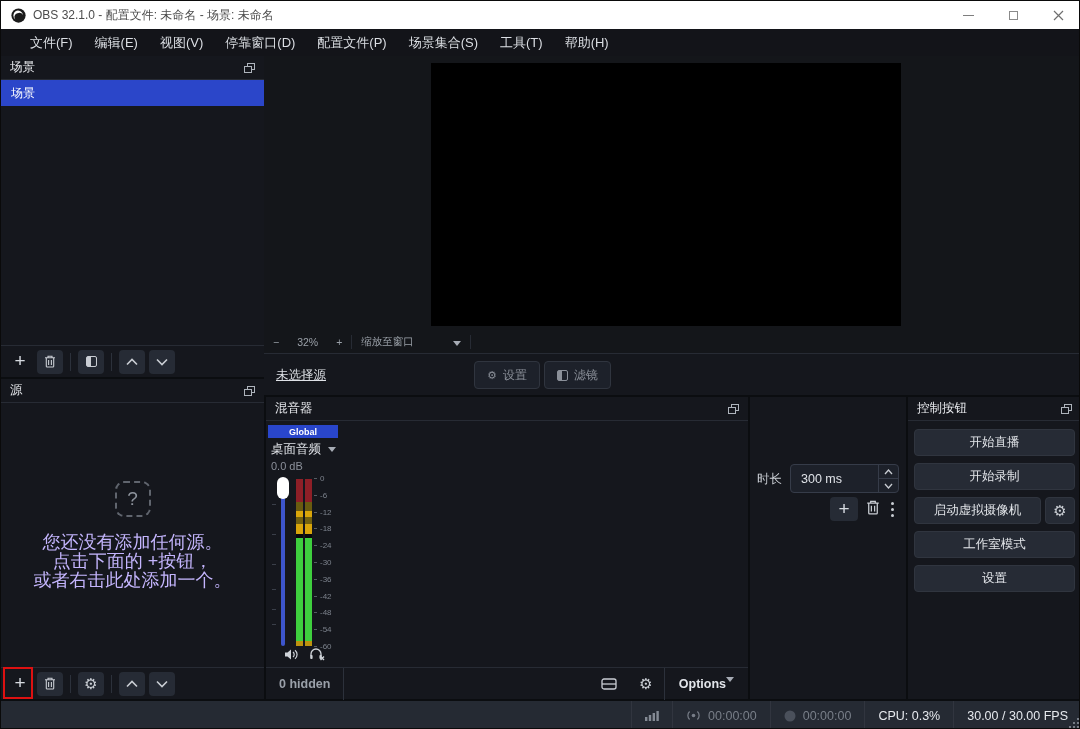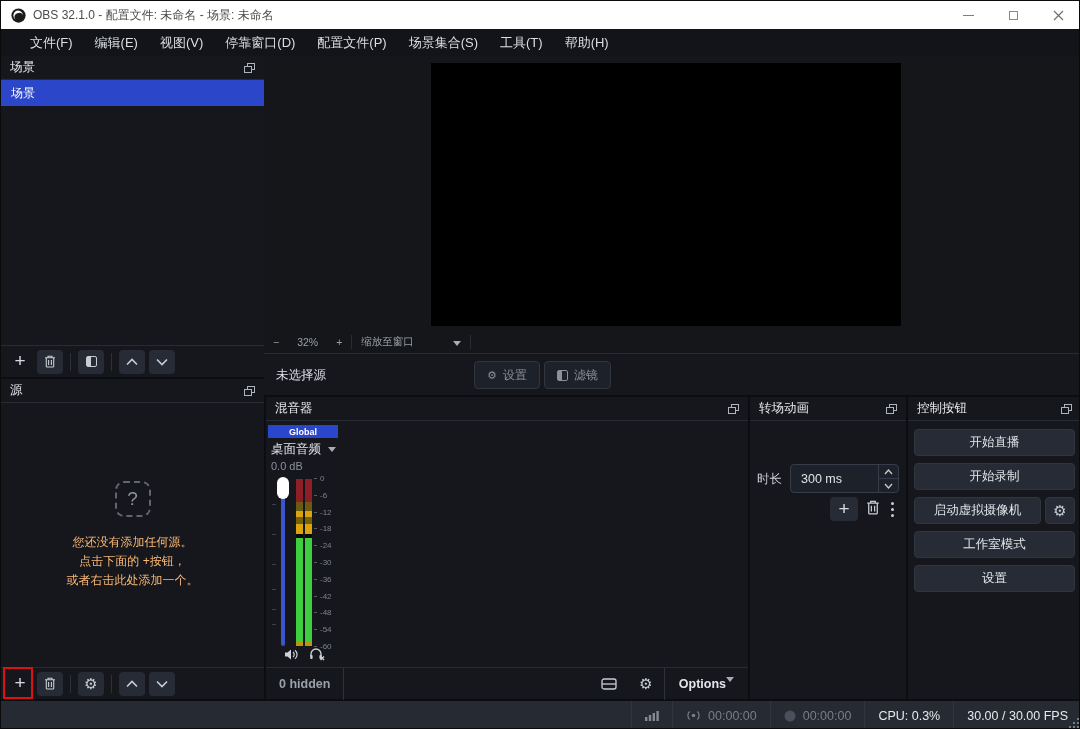--- a/index.html
+++ b/index.html
@@ -39,34 +39,34 @@
   .tb-sep{width:1px;height:18px;background:#2c313b;margin:0 5px;}
   .plus-glyph{color:#d6dae0;font-size:19px;font-weight:400;line-height:1;margin-top:-2px;}
 
   
   #scenes-dock{left:0;top:55px;width:263px;height:321px;}
   .scene-item{height:26px;display:flex;align-items:center;padding:0 10px;font-size:12px;color:#fff;}
   .scene-item.selected{background:var(--blue);}
   #sources-dock{left:0;top:378px;width:263px;height:320px;}
   .empty-state{position:absolute;left:0;top:24px;right:0;bottom:32px;display:flex;flex-direction:column;align-items:center;justify-content:center;}
   .q-icon{width:36px;height:36px;border:2px dashed #60656e;border-radius:9px;color:#8d939c;font-size:19px;display:flex;align-items:center;justify-content:center;margin-bottom:16px;}
-  .empty-line{font-size:12px;line-height:19px;color:#fdba74;}
+  .empty-line{font-size:18px;line-height:19px;color:#c4b5fd;}
   .annotation-box{position:absolute;left:2px;top:666px;width:30px;height:32px;border:2px solid #dd1111;z-index:20;pointer-events:none;}
 
   
   #preview-region{position:absolute;left:263px;top:55px;width:817px;height:275px;background:var(--dock2);}
   #canvas{position:absolute;left:167px;top:7px;width:470px;height:263px;background:#000;}
   #zoom-bar{position:absolute;left:263px;top:330px;width:817px;height:22px;background:var(--dock2);display:flex;align-items:center;font-size:10.5px;color:#9aa0a8;}
   #zoom-bar .zb{padding:0 9px;}
   #zoom-bar .zb-sep{width:1px;height:14px;background:#272b34;}
   .caret{display:inline-block;width:0;height:0;border-left:4px solid transparent;border-right:4px solid transparent;border-top:5px solid #a7acb5;}
 
   
   #context-bar{position:absolute;left:263px;top:352px;width:817px;height:42px;background:var(--dock);border-top:1px solid var(--hdr-border);}
-  #context-bar .ctx-label{position:absolute;left:12px;top:13px;font-size:12.5px;color:#dfe2e7;}
+  #context-bar .ctx-label{position:absolute;left:12px;top:13px;font-size:12.5px;color:#dfe2e7;text-decoration:underline;}
   .ctx-btn{position:absolute;top:7px;height:28px;border:1px solid #30353f;background:#1d212a;border-radius:4px;display:flex;align-items:center;justify-content:center;gap:6px;color:#8b9099;font-size:12px;padding:0 12px;}
   #ctx-settings{left:210px;}
   #ctx-filters{left:280px;}
   .filter-ic{width:11px;height:11px;border:1px solid #8b9099;border-radius:2px;background:linear-gradient(90deg,#8b9099 0 45%,transparent 45%);}
   .filter-ic.bright{border-color:var(--ic);background:linear-gradient(90deg,var(--ic) 0 45%,transparent 45%);}
 
   
   #mixer-dock{left:265px;top:396px;width:482px;height:302px;}
   .mx-badge{position:absolute;left:2px;top:28px;width:70px;height:13px;background:#2946cc;color:#fff;font-size:9px;font-weight:bold;display:flex;align-items:center;justify-content:center;}
   .mx-name{position:absolute;left:5px;top:44px;font-size:12.5px;color:#dfe2e7;display:flex;align-items:center;gap:7px;}
@@ -373,24 +373,20 @@
       </span>
       <span class="mx-tb-sep"></span>
       <span class="options-btn">
         <span>Options</span>
         <span class="caret"></span>
       </span>
     </div>
   </div>
 
   <div class="dock" id="transitions-dock">
-    <div class="dock-header">
-      <span class="dock-title">转场动画</span>
-      <span class="float-icon"></span>
-    </div>
     <span class="dur-label">时长</span>
     <div class="spinbox">
       <span class="spin-val">300 ms</span>
       <span class="spin-arrows">
         <span class="sa">
             <svg width="9" height="6" viewBox="0 0 9 6">
               <polyline points="1,5 4.5,1 8,5" fill="none" stroke="#c9cdd3" stroke-width="1.3"></polyline>
             </svg>
           </span>
         <span class="sa">

